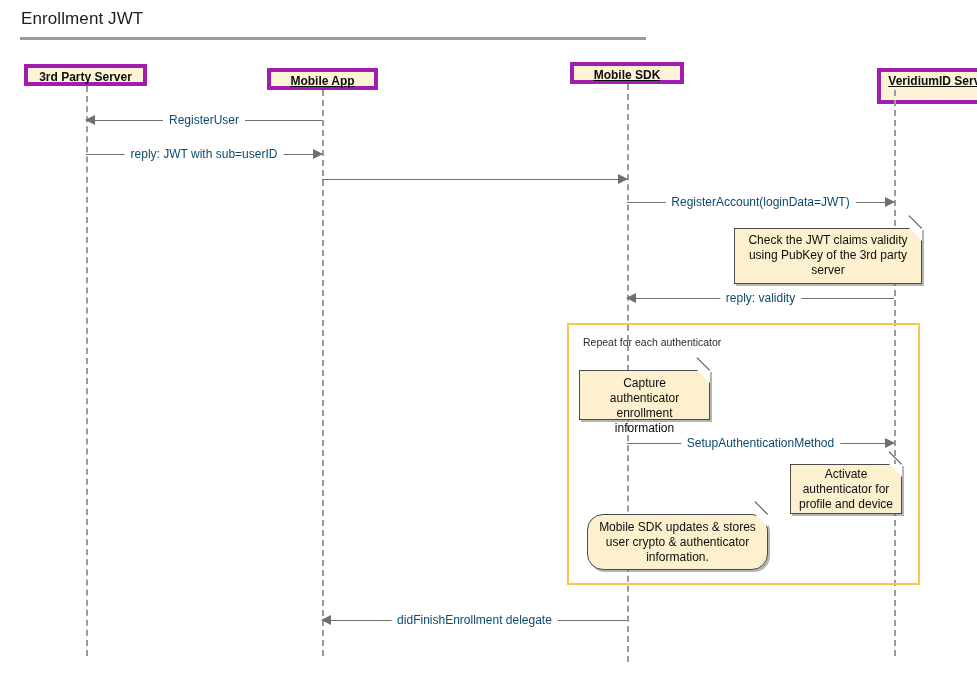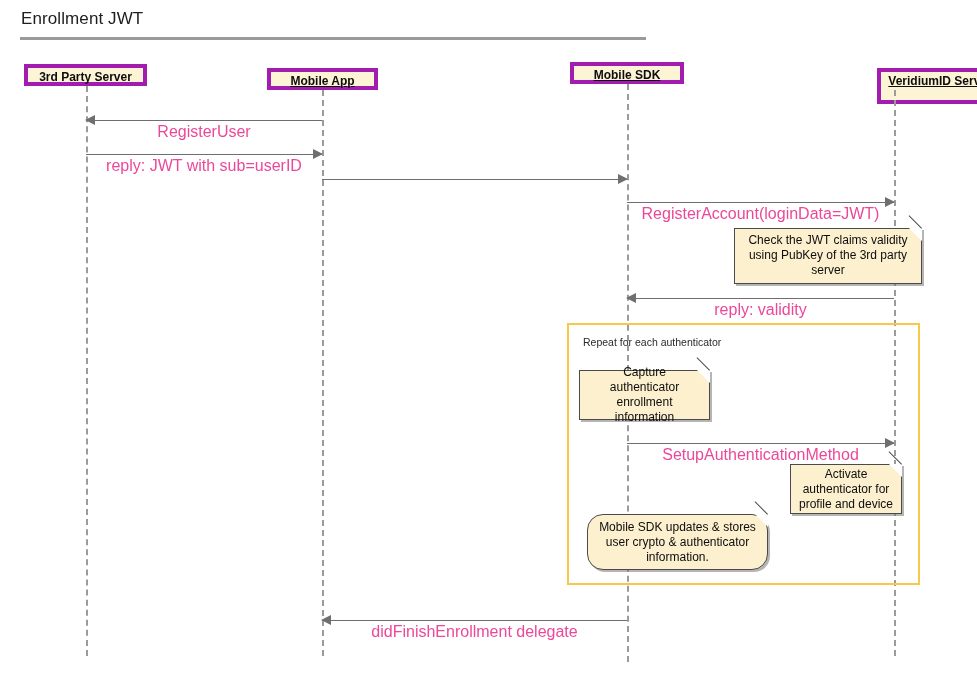--- a/index.html
+++ b/index.html
@@ -73,25 +73,24 @@
     height: 1px;
     background: #6f6f6f;
   }
   .message .msg-label {
     position: absolute;
     left: 50%;
     top: 50%;
     transform: translate(-50%, -50%);
     background: #ffffff;
     padding: 0 6px;
-    font-size: 16px;
-    color: #ec4899;
+    font-size: 12px;
+    color: #0c4a6e;
     white-space: nowrap;
     line-height: 14px;
-    margin-top: 12px;
   }
   .arrowhead {
     position: absolute;
     top: 50%;
     width: 0; height: 0;
     border-top: 5px solid transparent;
     border-bottom: 5px solid transparent;
   }
   .arrowhead.right {
     right: -1px;
@@ -209,21 +208,21 @@
         <div class="arrowhead left"></div>
         <div class="msg-label">didFinishEnrollment delegate</div>
       </div>
     </div>
   <div id="notes-layer">
       <div class="note" style="left: 734px; top: 228px; width: 188px; height: 56px; display: flex; align-items: flex-end; justify-content: center;">
         <div class="fold"></div>
         <div class="fold-line"></div>
         <div class="note-text">Check the JWT claims validity using PubKey of the 3rd party server</div>
       </div>
-      <div class="note" style="left: 579px; top: 370px; width: 131px; height: 50px; display: flex; align-items: center; justify-content: center;">
+      <div class="note" style="left: 579px; top: 370px; width: 131px; height: 50px; display: flex; align-items: flex-start; justify-content: center;">
         <div class="fold"></div>
         <div class="fold-line"></div>
         <div class="note-text">Capture authenticator enrollment information</div>
       </div>
       <div class="note" style="left: 790px; top: 464px; width: 112px; height: 50px; display: flex; align-items: center; justify-content: center;">
         <div class="fold"></div>
         <div class="fold-line"></div>
         <div class="note-text">Activate authenticator for profile and device</div>
       </div>
       <div class="note" style="left: 587px; top: 514px; width: 181px; height: 56px; display: flex; align-items: center; justify-content: center; border-radius: 16px;">

